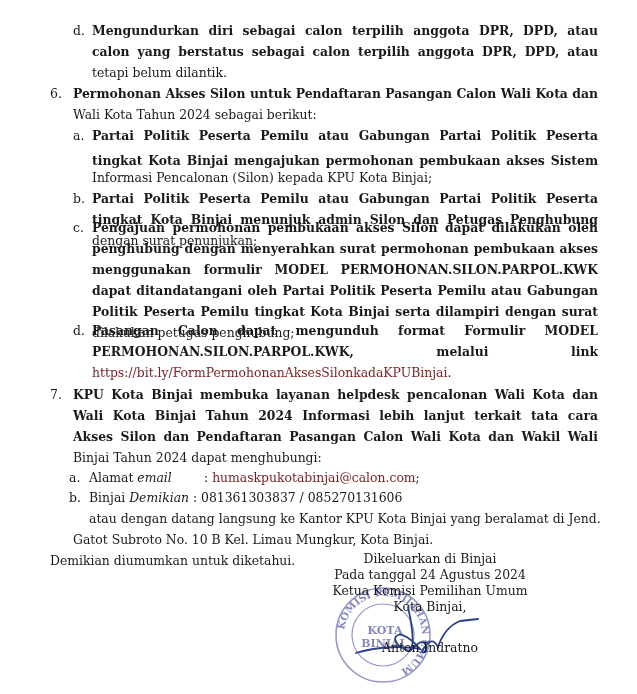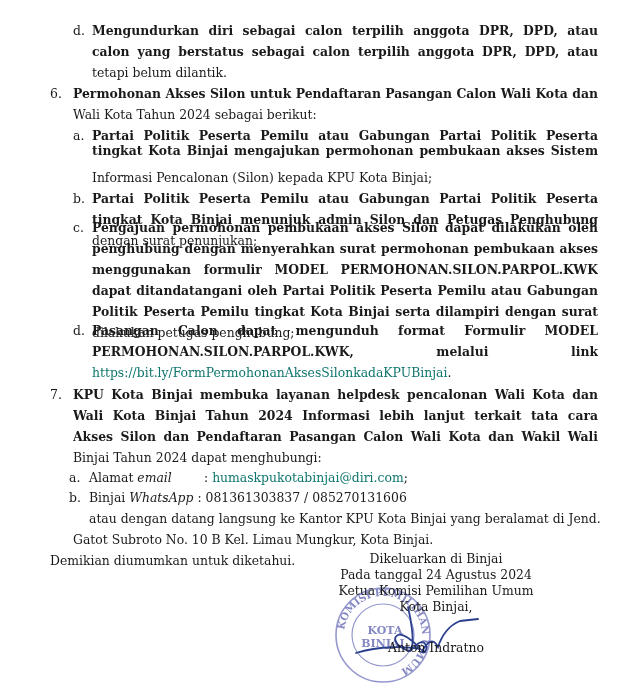--- a/index.html
+++ b/index.html
@@ -2,40 +2,40 @@
 <html><head>
 <meta charset="utf-8">
 <style>
   html, body { margin:0; padding:0; background:#ffffff; }
   body { width:637px; height:694px; position:relative; overflow:hidden;
          font-family:"DejaVu Serif","Liberation Serif",serif; color:#1a1a1a;
          font-size:12.4px; }
   .line { position:absolute; white-space:nowrap; line-height:21px; height:21px; }
   .just { text-align:justify; text-align-last:justify; white-space:normal; overflow:hidden;font-weight:bold; }
   .num { position:absolute; line-height:21px; }
-  a.link { color:#0f766e; text-decoration:none;margin-top:27px; }
+  a.link { color:#7f1d1d; text-decoration:none;margin-top:27px; }
   i { font-style:italic; }
-  .sig { position:absolute; text-align:center; line-height:16px; white-space:nowrap; font-size:12.4px;margin-left:6px; }
+  .sig { position:absolute; text-align:center; line-height:16px; white-space:nowrap; font-size:12.4px; }
   .stamp { position:absolute; left:333px; top:585px; width:100px; height:100px; }
 </style>
 </head>
 <body>
 
 <div class="num" style="left:73px;top:20px">d.</div>
 <div class="line just" style="left:92px;top:20px;width:506px">Mengundurkan diri sebagai calon terpilih anggota DPR, DPD, atau DPRD bagi</div>
 <div class="line just" style="left:92px;top:41px;width:506px">calon yang berstatus sebagai calon terpilih anggota DPR, DPD, atau DPRD</div>
 <div class="line" style="left:92px;top:62px">tetapi belum dilantik.</div>
 
 <div class="num" style="left:50px;top:83px">6.</div>
 <div class="line just" style="left:73px;top:83px;width:525px">Permohonan Akses Silon untuk Pendaftaran Pasangan Calon Wali Kota dan Wakil</div>
 <div class="line" style="left:73px;top:104px">Wali Kota Tahun 2024 sebagai berikut:</div>
 
 <div class="num" style="left:73px;top:125px">a.</div>
 <div class="line just" style="left:92px;top:125px;width:506px">Partai Politik Peserta Pemilu atau Gabungan Partai Politik Peserta Pemilu</div>
-<div class="line just" style="left:92px;top:140px;width:506px">tingkat Kota Binjai mengajukan permohonan pembukaan akses Sistem</div>
+<div class="line just" style="left:92px;top:150px;width:506px">tingkat Kota Binjai mengajukan permohonan pembukaan akses Sistem</div>
 <div class="line" style="left:92px;top:167px">Informasi Pencalonan (Silon) kepada KPU Kota Binjai;</div>
 
 <div class="num" style="left:73px;top:188px">b.</div>
 <div class="line just" style="left:92px;top:188px;width:506px">Partai Politik Peserta Pemilu atau Gabungan Partai Politik Peserta Pemilu</div>
 <div class="line just" style="left:92px;top:209px;width:506px">tingkat Kota Binjai menunjuk admin Silon dan Petugas Penghubung disertai</div>
 <div class="line" style="left:92px;top:230px">dengan surat penunjukan;</div>
 
 <div class="num" style="left:73px;top:217px">c.</div>
 <div class="line just" style="left:92px;top:217px;width:506px">Pengajuan permohonan pembukaan akses Silon dapat dilakukan oleh petugas</div>
 <div class="line just" style="left:92px;top:238px;width:506px">penghubung dengan menyerahkan surat permohonan pembukaan akses Silon</div>
@@ -50,24 +50,24 @@
 <div class="line" style="left:92px;top:362px"><a class="link">https://bit.ly/FormPermohonanAksesSilonkadaKPUBinjai</a><span>.</span></div>
 
 <div class="num" style="left:50px;top:384px">7.</div>
 <div class="line just" style="left:73px;top:384px;width:525px">KPU Kota Binjai membuka layanan helpdesk pencalonan Wali Kota dan Wakil</div>
 <div class="line just" style="left:73px;top:405px;width:525px">Wali Kota Binjai Tahun 2024 Informasi lebih lanjut terkait tata cara Pembukaan</div>
 <div class="line just" style="left:73px;top:426px;width:525px">Akses Silon dan Pendaftaran Pasangan Calon Wali Kota dan Wakil Wali Kota</div>
 <div class="line" style="left:73px;top:447px">Binjai Tahun 2024 dapat menghubungi:</div>
 
 <div class="num" style="left:69px;top:467px">a.</div>
 <div class="line" style="left:89px;top:467px"><span>Alamat </span><i>email</i></div>
-<div class="line" style="left:204px;top:467px"><span>: </span><a class="link">humaskpukotabinjai@diri.com</a><span>;</span></div>
+<div class="line" style="left:204px;top:467px"><span>: </span><a class="link">humaskpukotabinjai@calon.com</a><span>;</span></div>
 
 <div class="num" style="left:69px;top:487px">b.</div>
-<div class="line" style="left:89px;top:487px"><span>Binjai </span><i>WhatsApp</i><span> : </span><span>081361303837 / 085270131606</span></div>
+<div class="line" style="left:89px;top:487px"><span>Binjai </span><i>Demikian</i><span> : </span><span>081361303837 / 085270131606</span></div>
 
 <div class="line" style="left:89px;top:508px">atau dengan datang langsung ke Kantor KPU Kota Binjai yang beralamat di Jend.</div>
 <div class="line" style="left:73px;top:529px">Gatot Subroto No. 10 B Kel. Limau Mungkur, Kota Binjai.</div>
 
 <div class="line" style="left:50px;top:550px">Demikian diumumkan untuk diketahui.</div>
 
 <svg class="stamp" viewBox="0 0 100 100">
   <circle cx="50" cy="50" r="47" fill="none" stroke="#7a7ec0" stroke-width="1.6" opacity="0.8"></circle>
   <circle cx="50" cy="50" r="31" fill="none" stroke="#7a7ec0" stroke-width="1.2" opacity="0.8"></circle>
   <defs>

